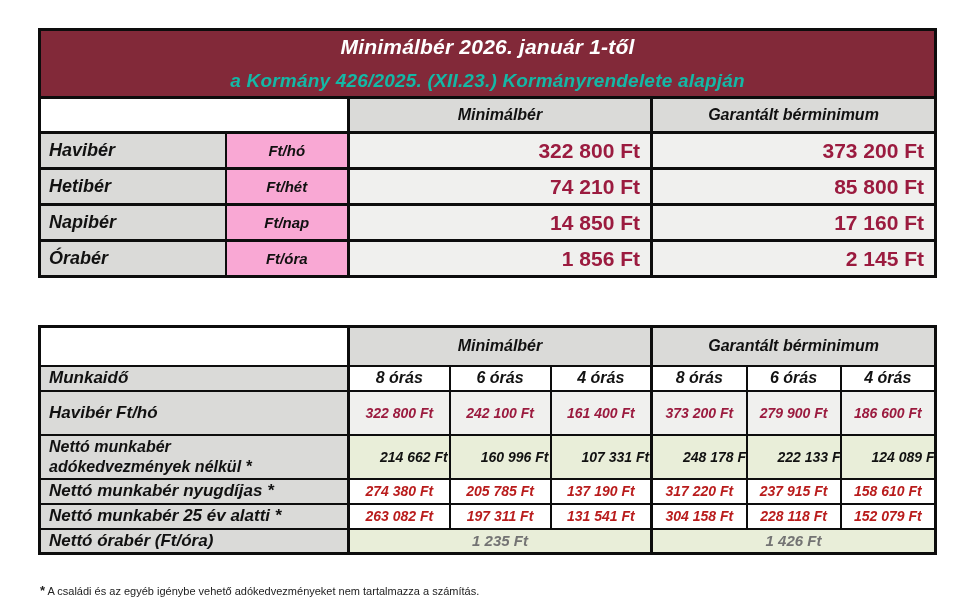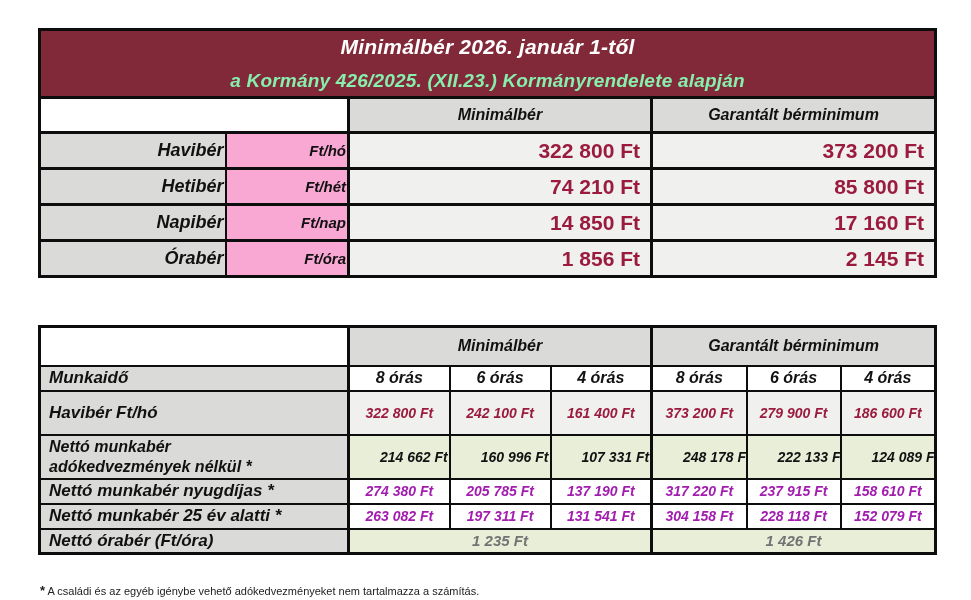--- a/index.html
+++ b/index.html
@@ -24,61 +24,61 @@
   
   .t1-title{
     background:var(--maroon);height:68px;text-align:center;vertical-align:middle;
     border:3px solid var(--border);
   }
   .t1-title .line1{
     color:#fff;font-weight:bold;font-style:italic;font-size:21px;letter-spacing:.2px;
     margin-bottom:11px;
   }
   .t1-title .line2{
-    color:#86efac;font-weight:bold;font-style:italic;font-size:19px;letter-spacing:.2px;
+    color:#14b8a6;font-weight:bold;font-style:italic;font-size:19px;letter-spacing:.2px;
   }
   .colhead{
     background:var(--gray);text-align:center;vertical-align:middle;
     font-weight:bold;font-style:italic;font-size:16px;height:35px;
   }
   .empty-cell{background:#fff;}
   .t1 .row-label{
     background:var(--gray);font-weight:bold;font-style:italic;font-size:18px;
     padding-left:8px;height:36px;vertical-align:middle;
   }
   .t1 .unit-cell{
     background:#f9a8d4;text-align:center;font-weight:bold;font-style:italic;font-size:15px;
     vertical-align:middle;border-right-width:3px;
   }
   .t1 .val-cell{
     background:var(--light);text-align:right;padding-right:10px;vertical-align:middle;
     color:var(--red);font-weight:bold;font-size:21px;
   }
-  .t1 tr.data-row td{border-top-width:3px;border-bottom-width:3px;text-align:right;}
+  .t1 tr.data-row td{border-top-width:3px;border-bottom-width:3px;}
   .t1 .group-div{border-left-width:3px;}
   .t1{border:3px solid var(--border);}
 
   
   .t2{border:3px solid var(--border);}
   .t2 .row-label{
     background:var(--gray);font-weight:bold;font-style:italic;font-size:17px;
     padding-left:8px;vertical-align:middle;border-right-width:3px;
   }
   .t2 .row-label.small{font-size:16px;white-space:normal;line-height:1.25;}
   .t2 .colhead{height:39px;font-size:16px;}
   .t2 .hours-cell{
     background:#fff;text-align:center;vertical-align:middle;
     font-weight:bold;font-style:italic;font-size:16px;height:25px;
   }
   .t2 .val{
     text-align:center;vertical-align:middle;font-weight:bold;font-style:italic;font-size:14px;
   }
   .t2 .red-row .val{background:var(--light);color:var(--red);height:44px;}
   .t2 .green-row .val{background:var(--green);color:#111;height:43px;padding-left:30px;}
-  .t2 .white-row .val{background:#fff;color:#a21caf;height:25px;}
+  .t2 .white-row .val{background:#fff;color:#b91c1c;height:25px;}
   .t2 .merge-row .val{background:var(--green);color:#737373;height:25px;font-size:15px;}
   .t2 .group-div{border-left-width:3px;}
 
   .footnote{
     position:absolute;left:40px;top:583px;font-size:11px;color:#222;
   }
   .footnote .star{font-weight:bold;font-size:13px;}
 </style>
 </head>
 <body>

